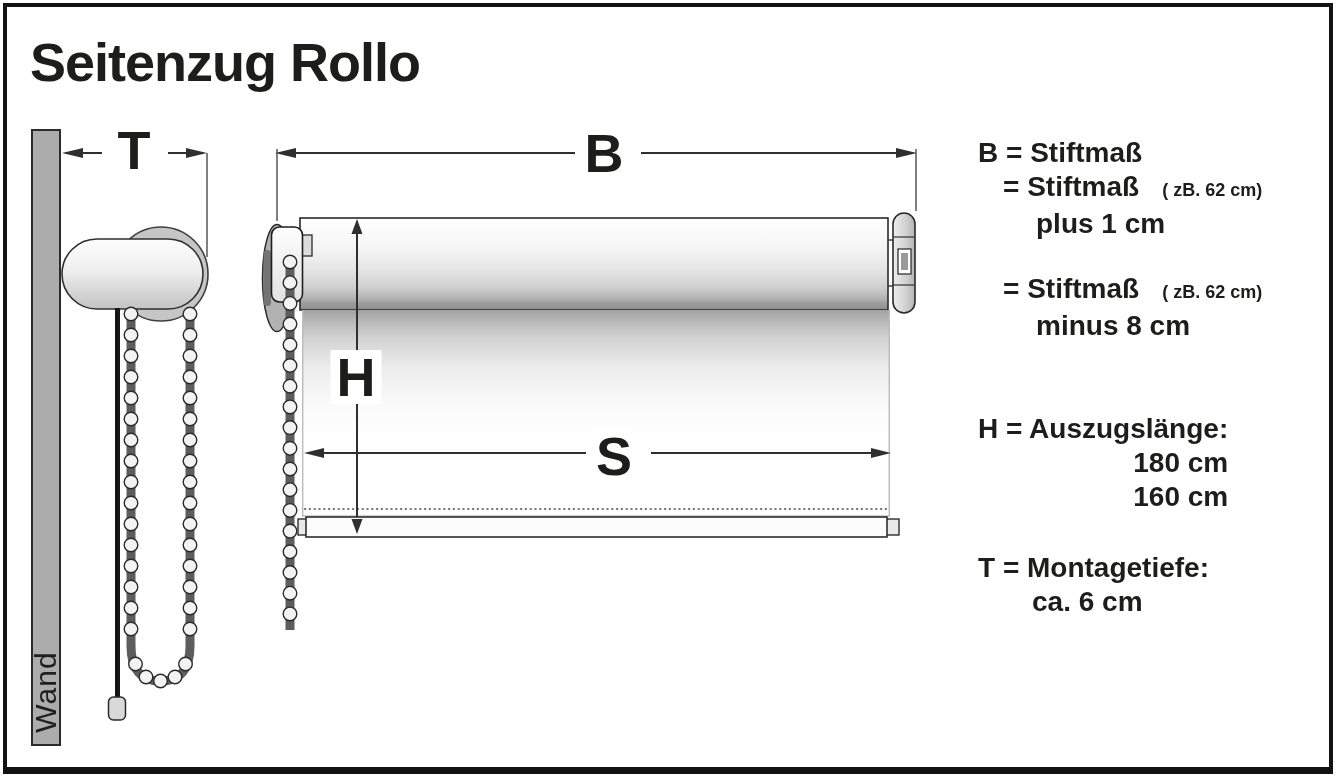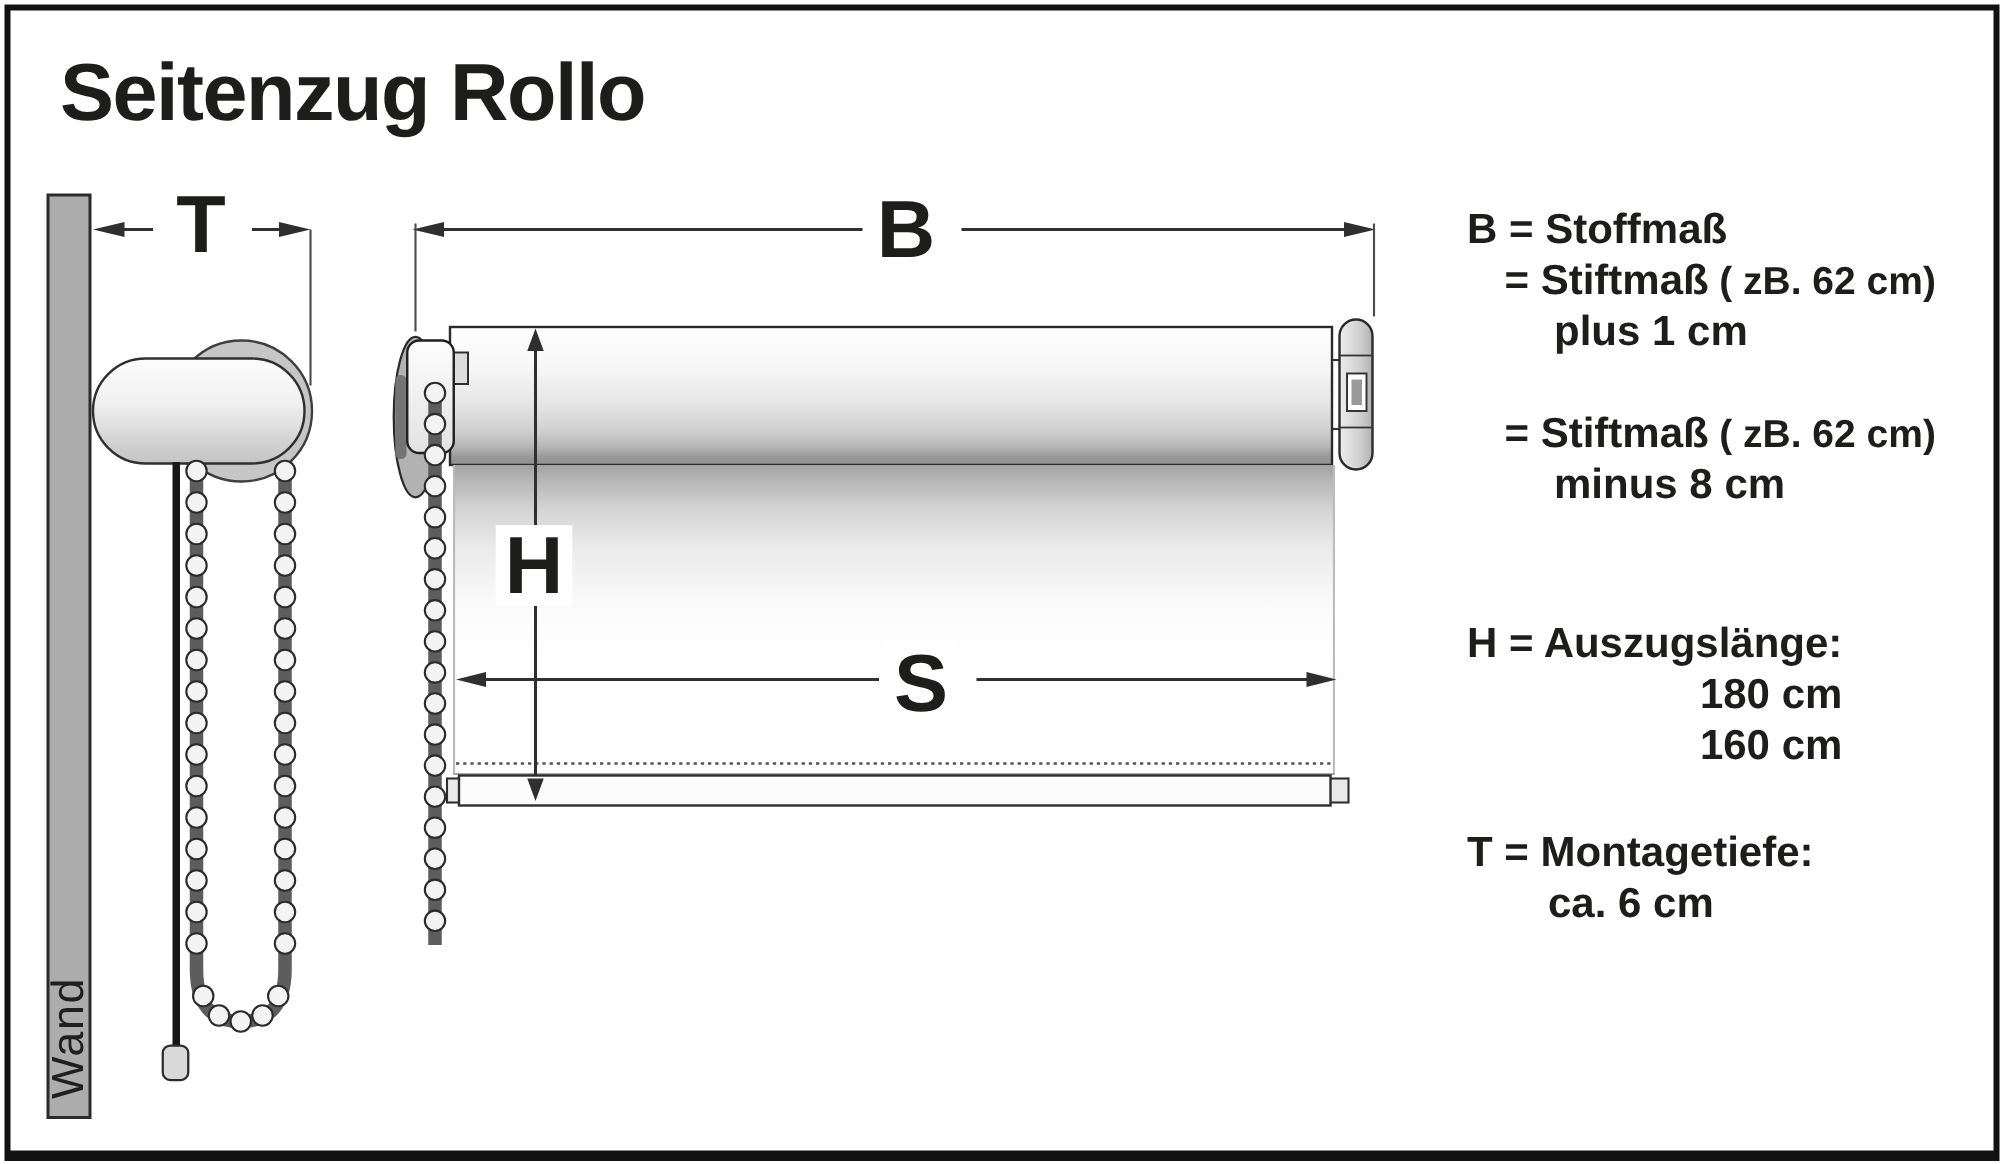--- a/index.html
+++ b/index.html
@@ -2,32 +2,32 @@
 <html><head>
 <meta charset="utf-8">
 <style>
   html,body{margin:0;padding:0;background:#e9e9e9;}
   .canvas{
     position:relative;width:1336px;height:776px;background:#ffffff;
     font-family:"Liberation Sans",sans-serif;overflow:hidden;
   }
   .frame{position:absolute;left:3px;top:3px;right:3px;bottom:2px;
     border:4px solid #121212;border-bottom-width:7px;pointer-events:none;}
-  .title{position:absolute;left:40px;top:34px;font-size:54px;font-weight:bold;
+  .title{position:absolute;left:30px;top:34px;font-size:54px;font-weight:bold;
     color:#1d1d1b;letter-spacing:-1px;line-height:1.05;white-space:nowrap;}
   svg{position:absolute;left:0;top:0;}
   .dim{position:absolute;transform:translate(-50%,-50%);font-weight:bold;
     font-size:54px;color:#1d1d1b;line-height:1;background:#ffffff;padding:0 6px;
     white-space:nowrap;}
   .wall-label{position:absolute;left:46px;top:692px;
     transform:translate(-50%,-50%) rotate(-90deg);font-size:30px;color:#1f1f1f;
     white-space:nowrap;letter-spacing:1px;}
   .legend-group{position:absolute;left:978px;color:#1d1d1b;font-weight:bold;
     font-size:28px;line-height:34px;white-space:nowrap;}
-  .legend-group .note{font-size:26px;margin-left:7px;text-align:center;}
+  .legend-group .note{font-size:18px;margin-left:23px;text-align:center;}
   .ind-eq{padding-left:25px;}
   .ind-val{padding-left:58px;}
   .bead{fill:#f3f3f3;stroke:#2b2b2b;stroke-width:1.4;}
   .dimline{stroke:#2f2f2f;stroke-width:2;fill:none;}
   .extline{stroke:#4a4a4a;stroke-width:1.4;fill:none;}
   .ah{fill:#2f2f2f;stroke:none;}
 </style>
 </head>
 <body>
 
@@ -207,21 +207,21 @@
   <div class="title">Seitenzug Rollo</div>
 
   <div class="dim" style="left:134px;top:150px;">T</div>
   <div class="dim" style="left:604px;top:153px;">B</div>
   <div class="dim" style="left:356px;top:377px;">H</div>
   <div class="dim" style="left:614px;top:456px;">S</div>
 
   <div class="wall-label">Wand</div>
 
   <div class="legend-group" style="top:136px;">
-    <div>B = Stoffmaß</div>
+    <div>B = Stiftmaß</div>
     <div class="ind-eq"><span>= Stiftmaß</span><span class="note">( zB. 62 cm)</span></div>
     <div class="ind-val">plus 1 cm</div>
   </div>
 
   <div class="legend-group" style="top:272px;">
     <div class="ind-eq"><span>= Stiftmaß</span><span class="note">( zB. 62 cm)</span></div>
     <div class="ind-val">minus 8 cm</div>
   </div>
 
   <div class="legend-group" style="top:412px;text-align:right;">

